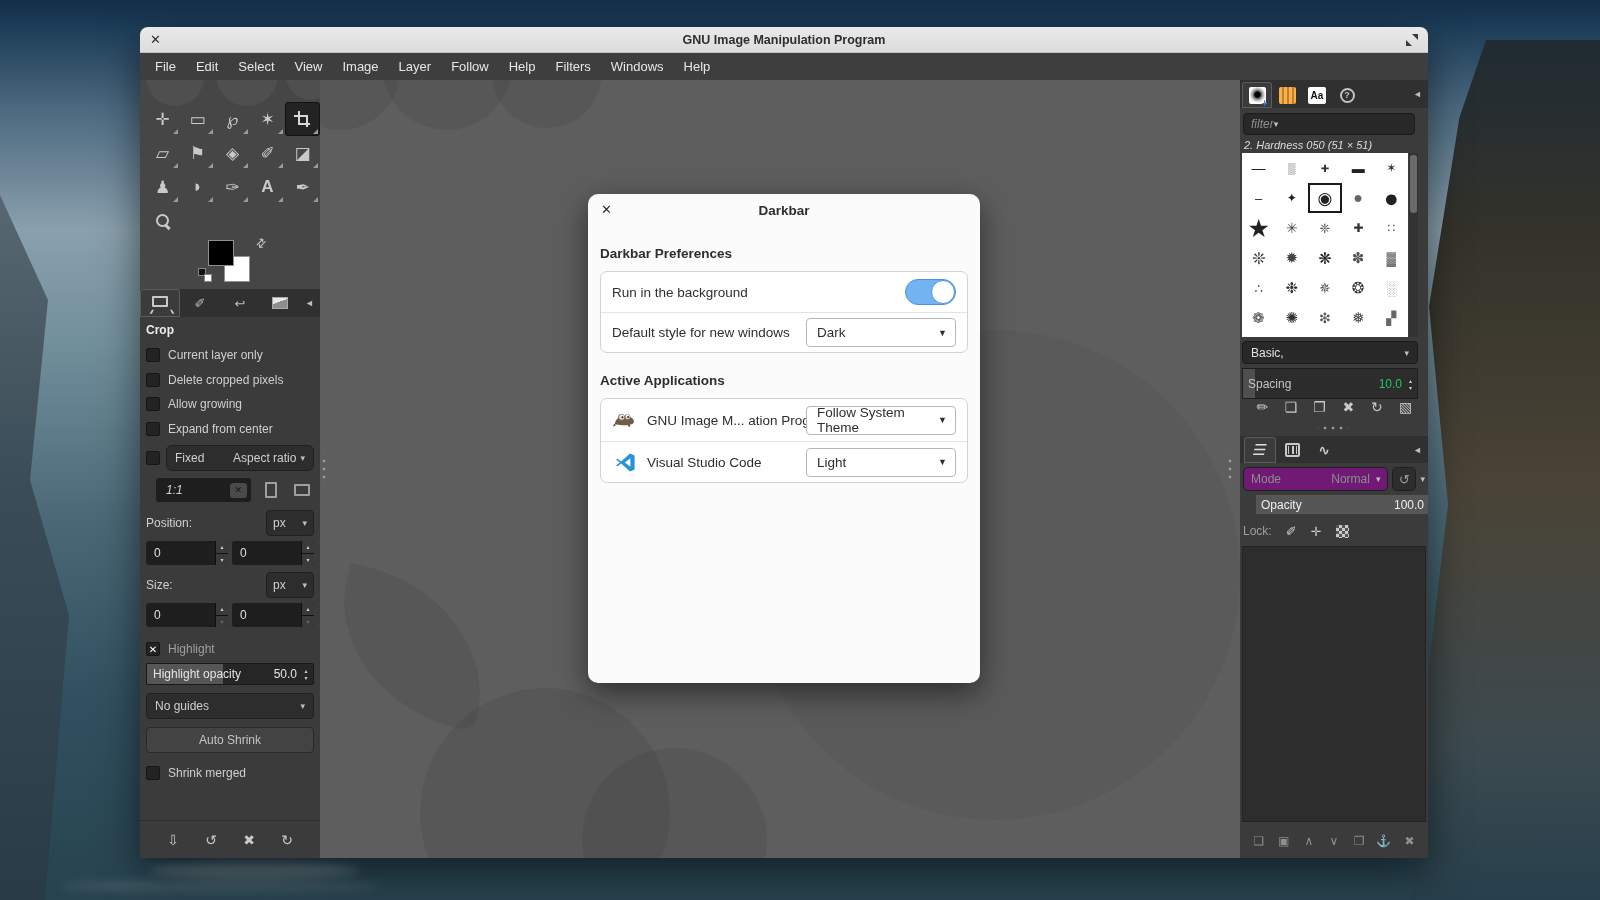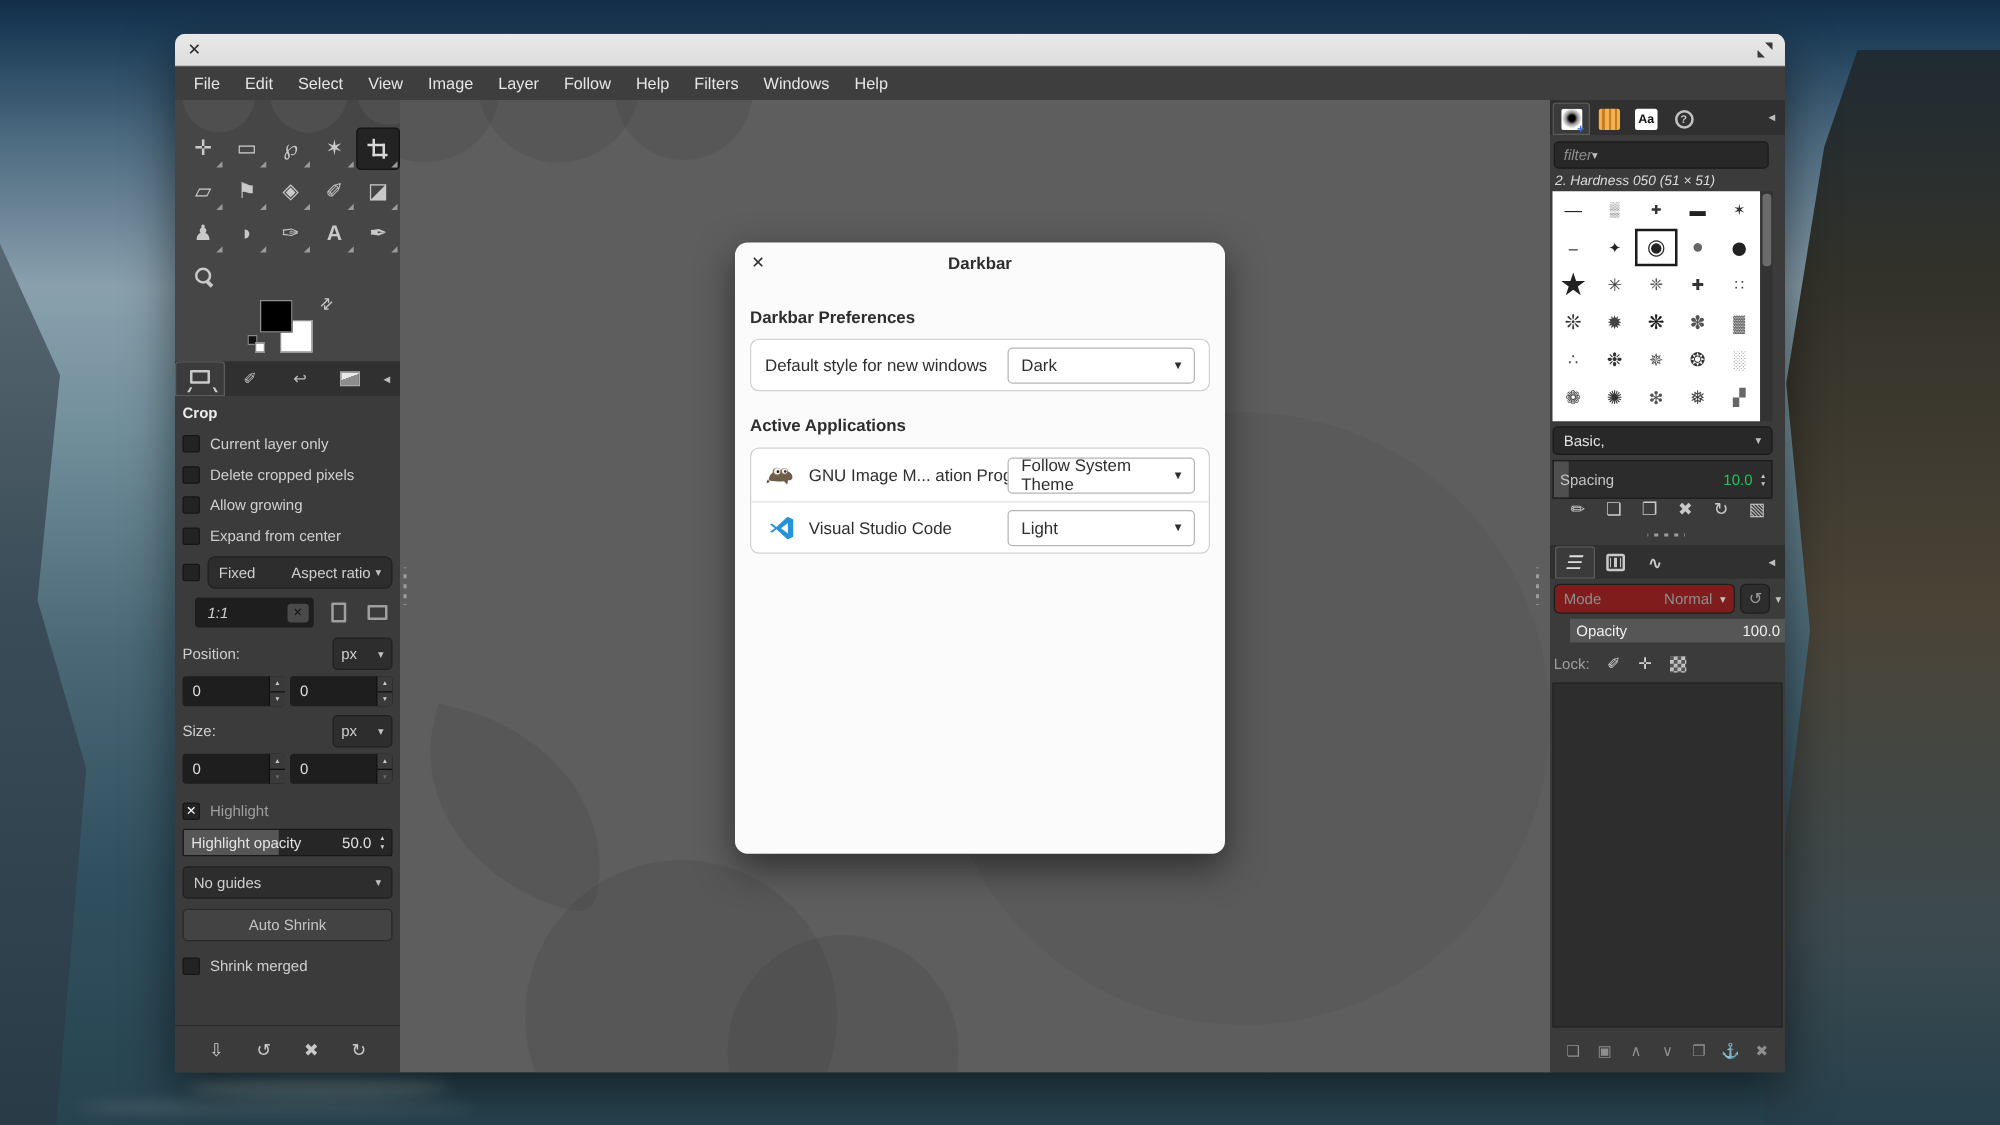--- a/index.html
+++ b/index.html
@@ -125,21 +125,21 @@
   .spacing .lab{position:relative;padding-left:5px;color:#c4c4c4}
   .spacing .num{position:relative;margin-left:auto;padding-right:15px;color:#22c55e}
   .spacing .sarr{position:absolute;right:1px;top:0;bottom:0;width:11px;display:flex;flex-direction:column;justify-content:center;font-size:6px;color:#cdcdcd;text-align:center}
   .bact{position:absolute;left:0;top:314px;width:188px;height:26px;display:flex;align-items:center;justify-content:space-around;padding:0 8px}
   .ltabs-strip{position:absolute;left:0;top:356px;width:188px;height:27px;background:#303030;display:flex;align-items:flex-end;padding-left:4px}
   .layers-ico{font-size:15px;color:#dedede;transform:skewX(-14deg);font-weight:bold}
   .chan-ico{width:15px;height:14px;border:2px solid #c9c9c9;border-radius:2px;
     background:repeating-linear-gradient(90deg,#c9c9c9 0 2px,transparent 2px 4.5px);background-clip:content-box;padding:1px}
   .path-ico{font-size:14px;color:#c9c9c9;font-weight:bold}
   .mode-row{position:absolute;left:3px;top:387px;width:182px;height:24px;display:flex;align-items:center;gap:4px}
-  .mode-box{flex:1;height:24px;background:#7f1d1d;border:1px solid #1e1e1e;border-radius:5px;display:flex;align-items:center;padding:0 7px;color:#8d8d8d}
+  .mode-box{flex:1;height:24px;background:#701a75;border:1px solid #1e1e1e;border-radius:5px;display:flex;align-items:center;padding:0 7px;color:#8d8d8d}
   .mode-box .mval{margin-left:auto;margin-right:6px}
   .mode-reset{width:24px;height:24px;background:#2d2d2d;border:1px solid #1e1e1e;border-radius:5px;color:#9a9a9a;display:flex;align-items:center;justify-content:center;font-size:13px}
   .opacity{position:absolute;left:16px;top:415px;width:182px;height:19px;background:#565656;display:flex;align-items:center}
   .opacity .lab{padding-left:5px;color:#f0f0f0}
   .opacity .num{margin-left:auto;padding-right:14px;color:#f0f0f0}
   .opacity .sarr{position:absolute;right:0;top:0;bottom:0;width:11px;display:flex;flex-direction:column;justify-content:center;font-size:6px;color:#9a9a9a;text-align:center}
   .lock-row{position:absolute;left:3px;top:440px;width:182px;height:22px;display:flex;align-items:center;gap:14px;color:#9f9f9f}
   .lock-row .g{color:#cfcfcf;font-size:13px}
   .checker{width:13px;height:13px;background-color:#555;
     background-image:linear-gradient(45deg,#c9c9c9 25%,transparent 25%,transparent 75%,#c9c9c9 75%),linear-gradient(45deg,#c9c9c9 25%,transparent 25%,transparent 75%,#c9c9c9 75%);
@@ -169,20 +169,21 @@
 
 <div class="screen" data-name="desktop">
   <div class="cliff-right" data-name="wallpaper-cliff-right"></div>
   <div class="cliff-left" data-name="wallpaper-cliff-left"></div>
   <div class="foam" style="left:150px;top:862px;width:210px;height:16px" data-name="wallpaper-sea-foam"></div>
   <div class="foam" style="left:60px;top:880px;width:320px;height:12px;opacity:.5" data-name="wallpaper-sea-foam"></div>
 
   <div class="gwin" data-name="gimp-window">
     <div class="titlebar" data-name="gimp-titlebar">
       <span class="tclose" data-name="window-close-icon">✕</span>
+      <span class="ttitle" data-name="window-title">GNU Image Manipulation Program</span>
       <span class="expand-ico" data-name="window-expand-icon"></span>
     </div>
     <div class="menubar" data-name="gimp-menubar">
   <span class="mitem" data-name="menu-item">File</span>
 
   <span class="mitem" data-name="menu-item">Edit</span>
 
   <span class="mitem" data-name="menu-item">Select</span>
 
   <span class="mitem" data-name="menu-item">View</span>
@@ -605,20 +606,26 @@
   </div>
 
   <div class="dialog" data-name="darkbar-dialog">
     <div class="dhead" data-name="dialog-titlebar">
       <span class="dclose" data-name="dialog-close-icon">✕</span>
       <span data-name="dialog-title">Darkbar</span>
     </div>
 
     <div class="dsection" data-name="preferences-header">Darkbar Preferences</div>
     <div class="dbox" data-name="preferences-box">
+      <div class="drow" data-name="run-in-background-row">
+        <span class="dlabel" data-name="run-in-background-label">Run in the background</span>
+        <span class="toggle" data-name="run-in-background-toggle">
+            <span class="knob" data-name="toggle-knob"></span>
+          </span>
+      </div>
       <div class="drow" data-name="default-style-row">
         <span class="dlabel" data-name="default-style-label">Default style for new windows</span>
         <span class="dselect" data-name="default-style-select">
           <span data-name="default-style-value">Dark</span>
           <span class="tri" data-name="dropdown-arrow-icon">▼</span>
         </span>
       </div>
     </div>
 
     <div class="dsection" data-name="active-applications-header">Active Applications</div>

